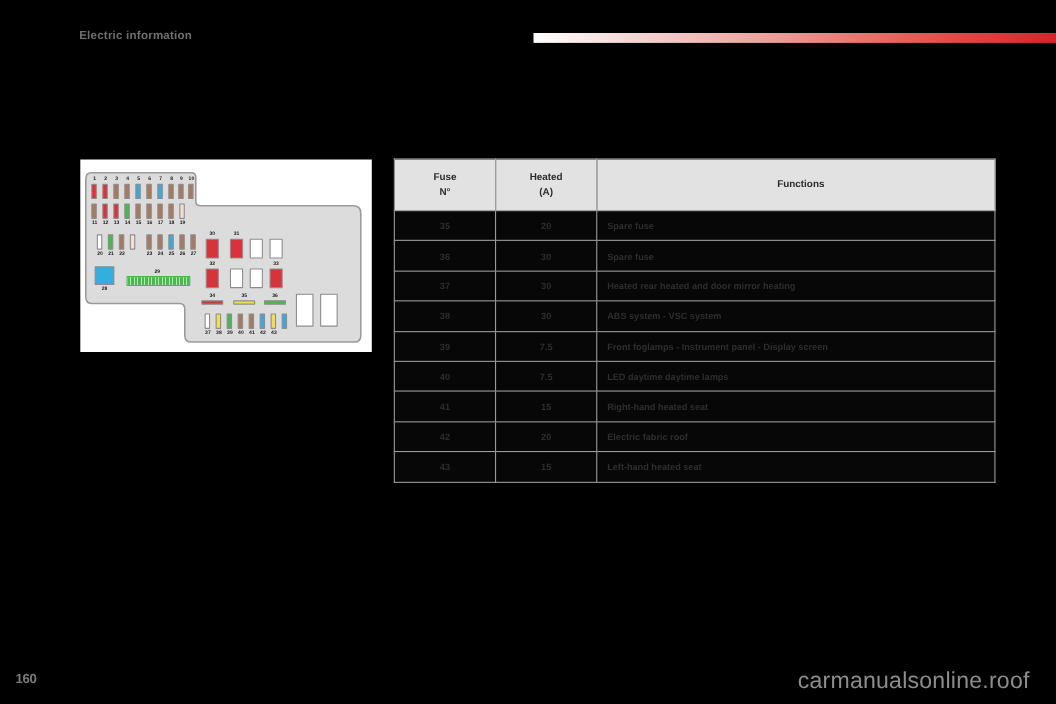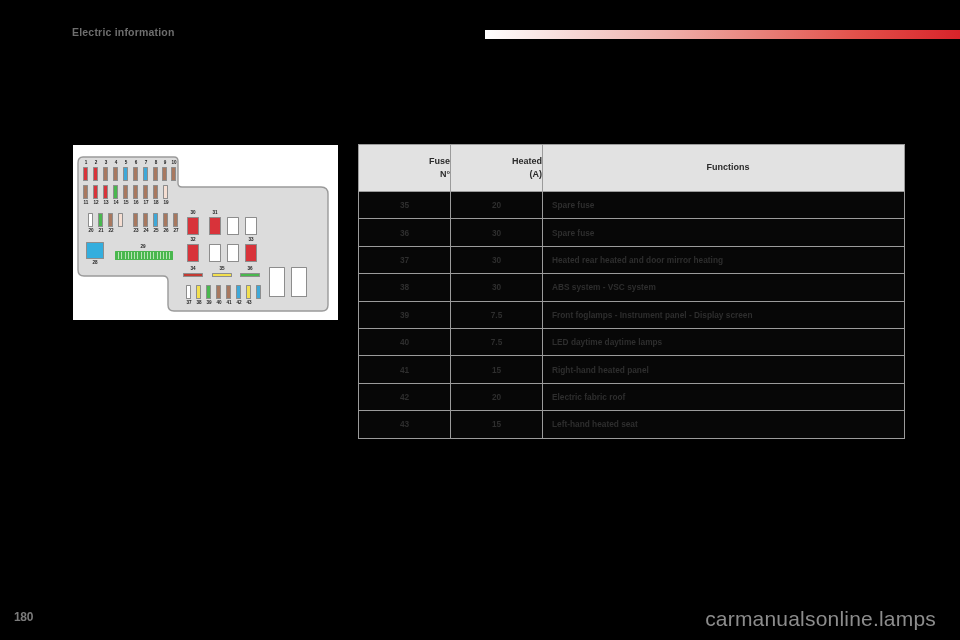--- a/index.html
+++ b/index.html
@@ -77,21 +77,21 @@
     border: 1.2px solid #9b9b9b;
     padding: 0;
     box-sizing: border-box;
   }
   .fuse-table thead th {
     background: #e2e2e2;
     color: #2b2b2b;
     font-size: 9px;
     font-weight: bold;
     height: 47px;
-    text-align: right;
+    text-align: center;
     line-height: 1.45;
   }
   .fuse-table tbody td {
     background: #070707;
     color: #2e2e2e;
     font-size: 8.3px;
     font-weight: bold;
     height: 27.4px;
   }
   .col-num  { width: 92px; text-align: center; }
@@ -296,30 +296,30 @@
       <td class="col-fn">Front foglamps - Instrument panel - Display screen</td>
     </tr>
     <tr>
       <td class="col-num">40</td>
       <td class="col-rate">7.5</td>
       <td class="col-fn">LED daytime daytime lamps</td>
     </tr>
     <tr>
       <td class="col-num">41</td>
       <td class="col-rate">15</td>
-      <td class="col-fn">Right-hand heated panel</td>
+      <td class="col-fn">Right-hand heated seat</td>
     </tr>
     <tr>
       <td class="col-num">42</td>
       <td class="col-rate">20</td>
       <td class="col-fn">Electric fabric roof</td>
     </tr>
     <tr>
       <td class="col-num">43</td>
       <td class="col-rate">15</td>
       <td class="col-fn">Left-hand heated seat</td>
     </tr>
   </tbody>
 </table>
 
-<div class="page-number">180</div>
-
-<div class="watermark">carmanualsonline.lamps</div>
+<div class="page-number">160</div>
+
+<div class="watermark">carmanualsonline.roof</div>
 
 </body></html>

